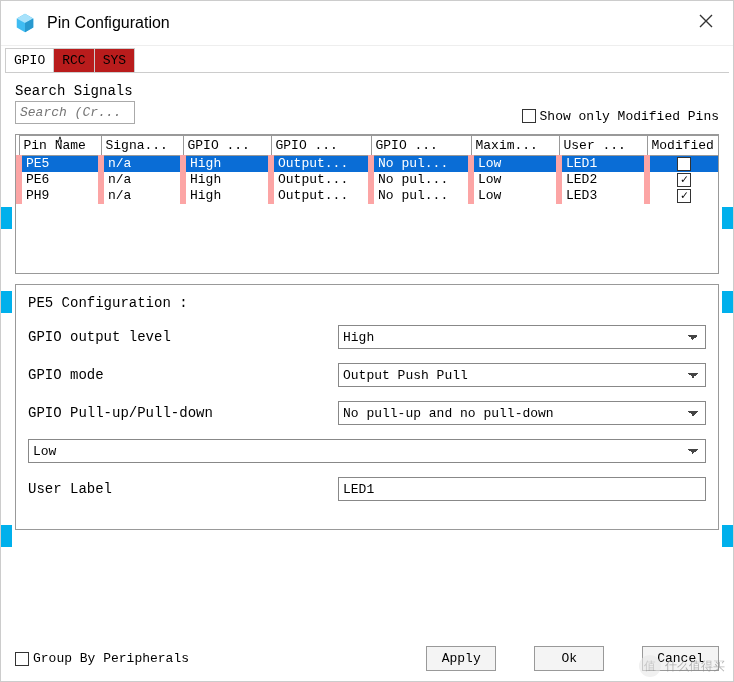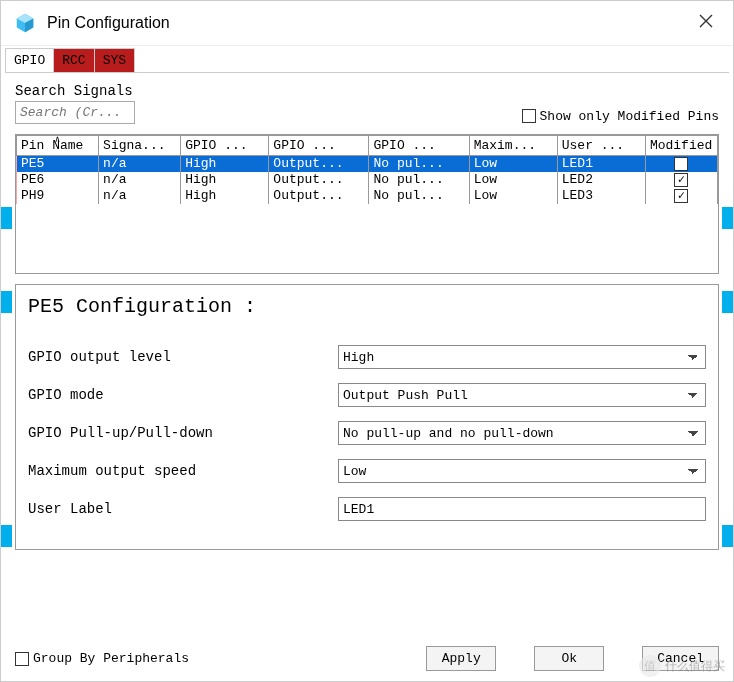--- a/index.html
+++ b/index.html
@@ -17,26 +17,26 @@
 .search-label { display: block; margin-bottom: 2px; font-size: 14px; }
 .search-input { width: 120px; padding: 3px 4px; border: 1px solid #aaa; font-style: italic; color: #3b82f6; font-family: inherit; font-size: 13px; }
 .show-only { margin-left: auto; display: flex; align-items: flex-start; }
 .checkbox { width: 14px; height: 14px; border: 1px solid #333; display: inline-block; margin-right: 4px; background: #fff; }
 .checkbox.checked::after { content: "✓"; display: block; font-size: 12px; line-height: 12px; text-align: center; }
 .table-wrap { border: 1px solid #999; height: 140px; overflow: hidden; margin-bottom: 10px; background: #fff; }
 .table { width: 100%; border-collapse: collapse; table-layout: fixed; font-size: 13px; }
 .table th { border: 1px solid #999; padding: 2px 4px; background: #fff; font-weight: normal; text-align: left; position: relative; overflow: hidden; white-space: nowrap; }
 .table th.pinname { position: relative; }
 .table th.pinname .sort { position: absolute; left: 50%; top: -2px; transform: translateX(-50%); font-size: 9px; }
-.table td { border-left: 1px solid #fca5a5; border-right: 1px solid #999; padding: 0 4px; overflow: hidden; white-space: nowrap; font-size: 13px; line-height: 16px; }
+.table td { border-left: 6px solid #fca5a5; border-right: 1px solid #999; padding: 0 4px; overflow: hidden; white-space: nowrap; font-size: 13px; line-height: 16px; }
 .table tr.selected td { background: #0a6dd6; color: #fff; }
 .table td.modcell { text-align: center; }
 .table td.modcell .checkbox { margin: 0 auto; }
 .config-panel { border: 1px solid #999; border-top: 1px solid #999; padding: 10px 12px 14px 12px; background: #fff; }
-.config-title { margin-bottom: 27px; font-size: 20px; }
+.config-title { margin-bottom: 14px; font-size: 14px; }
 .config-row { display: flex; align-items: center; margin-bottom: 14px; }
 .config-row .label { width: 310px; font-size: 14px; }
 .config-row select, .config-row input.textfield { flex: 1; padding: 3px 4px; border: 1px solid #888; font-family: inherit; font-size: 13px; background: #fff; height: 24px; }
 .config-row select { appearance: none; background-image: linear-gradient(45deg, transparent 50%, #444 50%), linear-gradient(135deg, #444 50%, transparent 50%); background-position: calc(100% - 12px) 9px, calc(100% - 7px) 9px; background-size: 5px 5px, 5px 5px; background-repeat: no-repeat; }
 .footer { position: absolute; bottom: 10px; left: 14px; right: 14px; display: flex; align-items: center; gap: 43px; }
 .footer .left { display: flex; align-items: center; }
 .footer .buttons { margin-left: auto; display: flex; gap: 10px; }
 .btn { min-width: 70px; padding: 4px 14px; border: 1px solid #999; background: #f4f4f4; cursor: pointer; font-family: inherit; font-size: 13px; margin-left: 28px; }
 .side-blue { position: absolute; width: 12px; height: 22px; background: #00b0ec; }
 .blue-l1 { left: -1px; top: 206px; } .blue-r1 { right: -1px; top: 206px; }
@@ -157,21 +157,20 @@
         </div>
         <div class="config-row">
           <span class="label">GPIO mode</span>
           <select><option>Output Push Pull</option></select>
         </div>
         <div class="config-row">
           <span class="label">GPIO Pull-up/Pull-down</span>
           <select><option>No pull-up and no pull-down</option></select>
         </div>
         <div class="config-row">
-          <span class="label">Maximum output speed</span>
           <select><option>Low</option></select>
         </div>
         <div class="config-row">
           <span class="label">User Label</span>
           <input class="textfield" value="LED1" style="">
         </div>
       </div>
   </div>
 </div>
 

